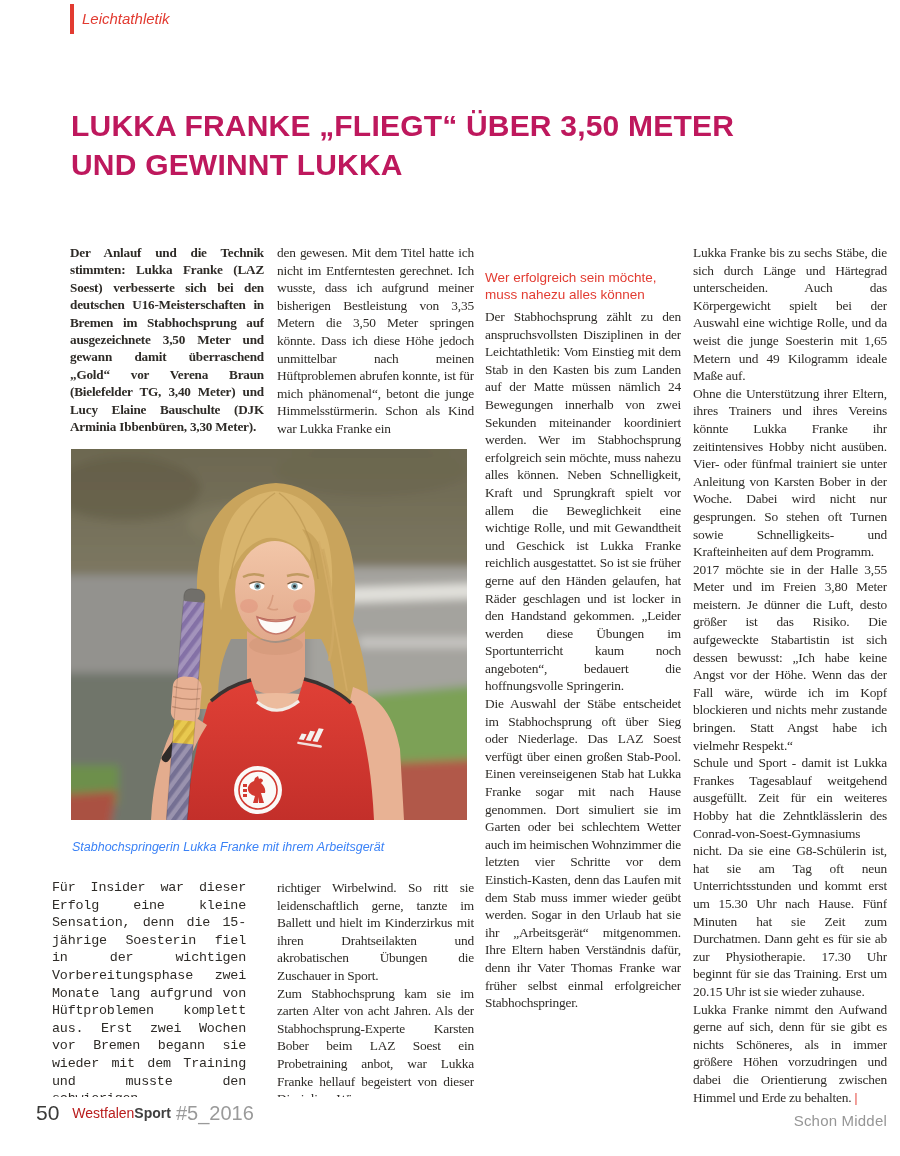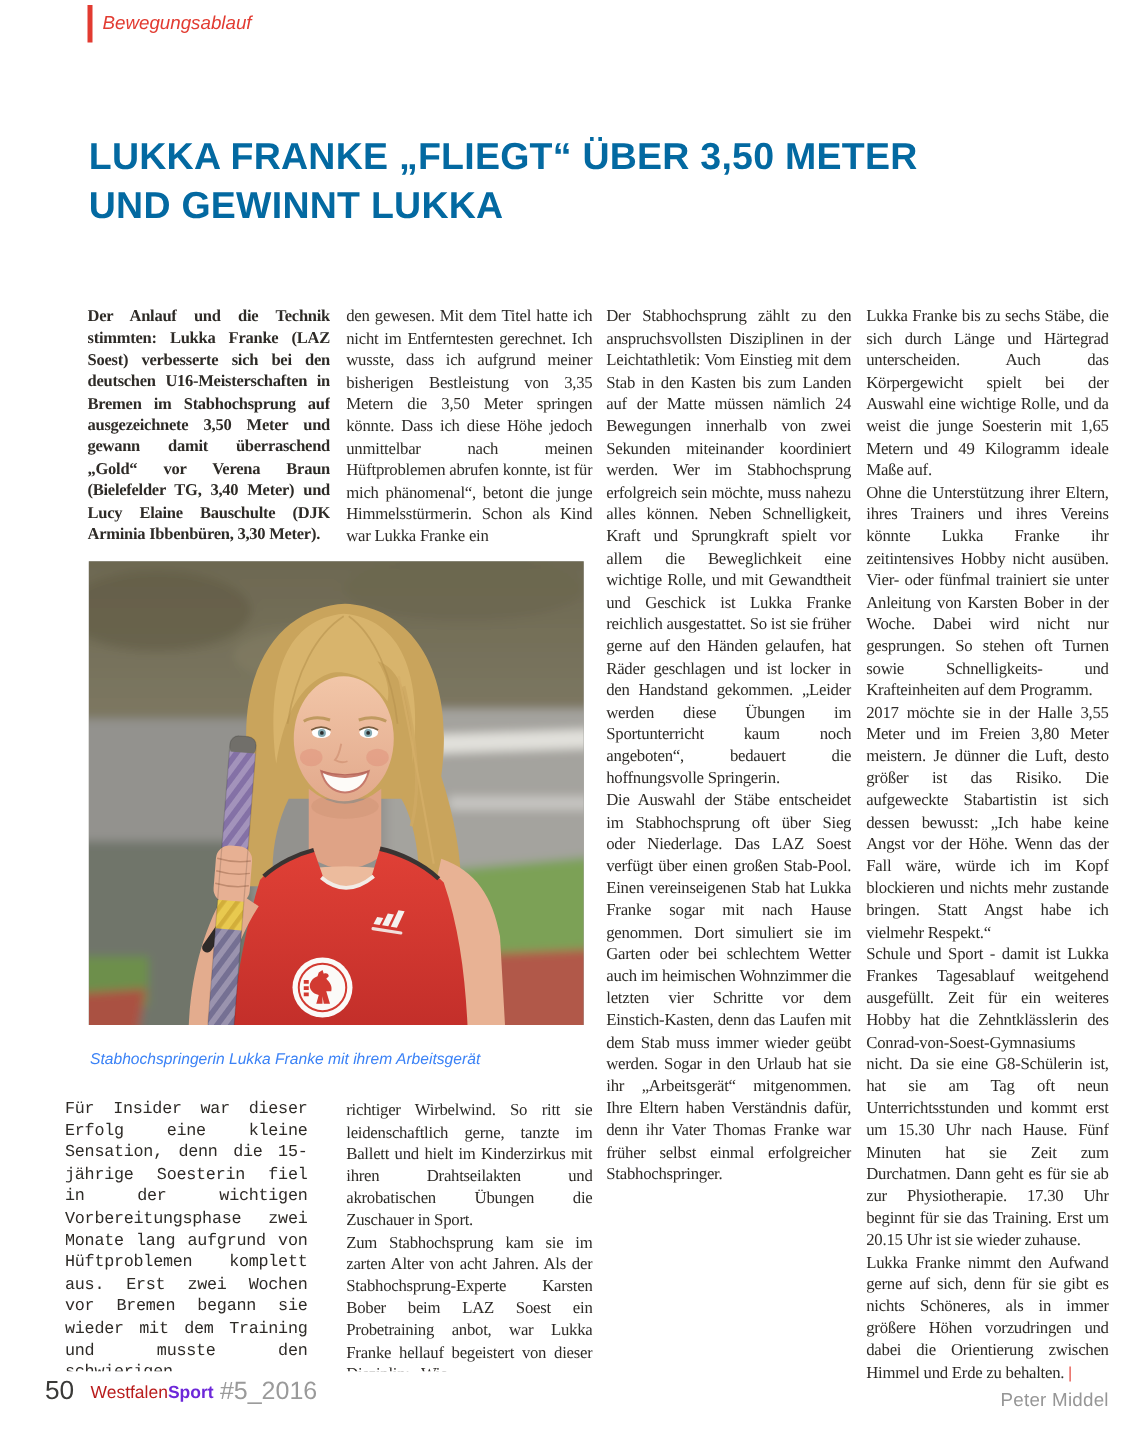--- a/index.html
+++ b/index.html
@@ -10,21 +10,21 @@
   }
   
   .kicker-bar{position:absolute;left:70px;top:4px;width:4px;height:30px;background:#e23b31;}
   .kicker{
     position:absolute;left:82px;top:10px;
     font-family:"Liberation Sans",sans-serif;font-style:italic;font-size:15px;color:#e23b31;
   }
   .headline{
     position:absolute;left:71px;top:106px;width:720px;margin:0;
     font-family:"Liberation Sans",sans-serif;font-weight:bold;font-size:30px;line-height:39px;
-    letter-spacing:.2px;color:#0369a1;
+    letter-spacing:.2px;color:#be185d;
   }
   .subhead{
     position:absolute;left:71px;top:203px;width:600px;
     font-family:"Liberation Sans",sans-serif;font-size:20px;color:#e23b31;letter-spacing:.2px;
   }
   
   .col{
     position:absolute;text-align:justify;font-size:13.4px;line-height:17.6px;
     letter-spacing:-0.2px;overflow:hidden;
   }
@@ -50,30 +50,30 @@
   }
   .caption{
     position:absolute;left:72px;top:840px;width:396px;
     font-family:"Liberation Sans",sans-serif;font-style:italic;font-size:12.5px;color:#3b82f6;
   }
   
   .footer{position:absolute;left:36px;top:1101px;font-family:"Liberation Sans",sans-serif;}
   .pagenum{font-size:21px;color:#3a3a38;margin-right:13px;vertical-align:middle;}
   .mag{font-size:14px;vertical-align:middle;}
   .mag-light{color:#b91c1c;}
-  .mag-bold{color:#6d28d9;font-weight:bold;}
+  .mag-bold{color:#404040;font-weight:bold;}
   .issue{font-size:20px;color:#9a9a9a;margin-left:5px;vertical-align:middle;}
 </style>
 </head>
 <body>
 
 <div class="page">
 
   <div class="kicker-bar"></div>
-  <div class="kicker">Bewegungsablauf</div>
+  <div class="kicker">Leichtathletik</div>
 
   <h1 class="headline"><span>LUKKA FRANKE „FLIEGT“ ÜBER 3,50 METER</span><br><span>UND GEWINNT LUKKA</span></h1>
 
 
   <div class="col col-intro">
     <p>Der Anlauf und die Technik stimmten: Lukka Franke (LAZ Soest) verbesserte sich bei den deutschen U16-Meisterschaften in Bremen im Stabhochsprung auf ausgezeichnete 3,50 Meter und gewann damit überraschend „Gold“ vor Verena Braun (Bielefelder TG, 3,40 Meter) und Lucy Elaine Bauschulte (DJK Arminia Ibbenbüren, 3,30 Meter).</p>
   </div>
 
   <div class="col col2-top">
     <p>den gewesen. Mit dem Titel hatte ich nicht im Entferntesten gerechnet. Ich wusste, dass ich aufgrund meiner bisherigen Bestleistung von 3,35 Metern die 3,50 Meter springen könnte. Dass ich diese Höhe jedoch unmittelbar nach meinen Hüftproblemen abrufen konnte, ist für mich phänomenal“, betont die junge Himmelsstürmerin. Schon als Kind war Lukka Franke ein</p>
@@ -205,31 +205,32 @@
     <p>Für Insider war dieser Erfolg eine kleine Sensation, denn die 15-jährige Soesterin fiel in der wichtigen Vorbereitungsphase zwei Monate lang aufgrund von Hüftproblemen komplett aus. Erst zwei Wochen vor Bremen begann sie wieder mit dem Training und musste den schwierigen Bewegungsablauf neu aufbauen.</p>
     <p>„Ich wäre daher schon mit einem Platz unter den ersten sechs zufrie-</p>
   </div>
 
   <div class="col col2-bot">
     <p>richtiger Wirbelwind. So ritt sie leidenschaftlich gerne, tanzte im Ballett und hielt im Kinderzirkus mit ihren Drahtseilakten und akrobatischen Übungen die Zuschauer in Sport.</p>
     <p>Zum Stabhochsprung kam sie im zarten Alter von acht Jahren. Als der Stabhochsprung-Experte Karsten Bober beim LAZ Soest ein Probetraining anbot, war Lukka Franke hellauf begeistert von dieser Disziplin: „Wie</p>
   </div>
 
   <div class="col col3">
+    <div class="red-crosshead"><span>Wer erfolgreich sein möchte,</span><br><span>muss nahezu alles können</span></div>
     <p>Der Stabhochsprung zählt zu den anspruchsvollsten Disziplinen in der Leichtathletik: Vom Einstieg mit dem Stab in den Kasten bis zum Landen auf der Matte müssen nämlich 24 Bewegungen innerhalb von zwei Sekunden miteinander koordiniert werden. Wer im Stabhochsprung erfolgreich sein möchte, muss nahezu alles können. Neben Schnelligkeit, Kraft und Sprungkraft spielt vor allem die Beweglichkeit eine wichtige Rolle, und mit Gewandtheit und Geschick ist Lukka Franke reichlich ausgestattet. So ist sie früher gerne auf den Händen gelaufen, hat Räder geschlagen und ist locker in den Handstand gekommen. „Leider werden diese Übungen im Sportunterricht kaum noch angeboten“, bedauert die hoffnungsvolle Springerin.</p>
     <p>Die Auswahl der Stäbe entscheidet im Stabhochsprung oft über Sieg oder Niederlage. Das LAZ Soest verfügt über einen großen Stab-Pool. Einen vereinseigenen Stab hat Lukka Franke sogar mit nach Hause genommen. Dort simuliert sie im Garten oder bei schlechtem Wetter auch im heimischen Wohnzimmer die letzten vier Schritte vor dem Einstich-Kasten, denn das Laufen mit dem Stab muss immer wieder geübt werden. Sogar in den Urlaub hat sie ihr „Arbeitsgerät“ mitgenommen. Ihre Eltern haben Verständnis dafür, denn ihr Vater Thomas Franke war früher selbst einmal erfolgreicher Stabhochspringer.</p>
 
   </div>
 
   <div class="col col4">
     <p>Lukka Franke bis zu sechs Stäbe, die sich durch Länge und Härtegrad unterscheiden. Auch das Körpergewicht spielt bei der Auswahl eine wichtige Rolle, und da weist die junge Soesterin mit 1,65 Metern und 49 Kilogramm ideale Maße auf.</p>
     <p>Ohne die Unterstützung ihrer Eltern, ihres Trainers und ihres Vereins könnte Lukka Franke ihr zeitintensives Hobby nicht ausüben. Vier- oder fünfmal trainiert sie unter Anleitung von Karsten Bober in der Woche. Dabei wird nicht nur gesprungen. So stehen oft Turnen sowie Schnelligkeits- und Krafteinheiten auf dem Programm.</p>
     <p>2017 möchte sie in der Halle 3,55 Meter und im Freien 3,80 Meter meistern. Je dünner die Luft, desto größer ist das Risiko. Die aufgeweckte Stabartistin ist sich dessen bewusst: „Ich habe keine Angst vor der Höhe. Wenn das der Fall wäre, würde ich im Kopf blockieren und nichts mehr zustande bringen. Statt Angst habe ich vielmehr Respekt.“</p>
     <p>Schule und Sport - damit ist Lukka Frankes Tagesablauf weitgehend ausgefüllt. Zeit für ein weiteres Hobby hat die Zehntklässlerin des Conrad-von-Soest-Gymnasiums nicht. Da sie eine G8-Schülerin ist, hat sie am Tag oft neun Unterrichtsstunden und kommt erst um 15.30 Uhr nach Hause. Fünf Minuten hat sie Zeit zum Durchatmen. Dann geht es für sie ab zur Physiotherapie. 17.30 Uhr beginnt für sie das Training. Erst um 20.15 Uhr ist sie wieder zuhause.</p>
     <p><span>Lukka Franke nimmt den Aufwand gerne auf sich, denn für sie gibt es nichts Schöneres, als in immer größere Höhen vorzudringen und dabei die Orientierung zwischen Himmel und Erde zu behalten.</span> <span class="endmark">|</span></p>
-    <span class="byline">Peter Middel</span>
+    <span class="byline">Schon Middel</span>
   </div>
 
   <div class="footer">
     <span class="pagenum">50</span><span class="mag"><span class="mag-light">Westfalen</span><span class="mag-bold">Sport</span></span><span class="issue">#5_2016</span>
   </div>
 
 </div>
 
 </body></html>

